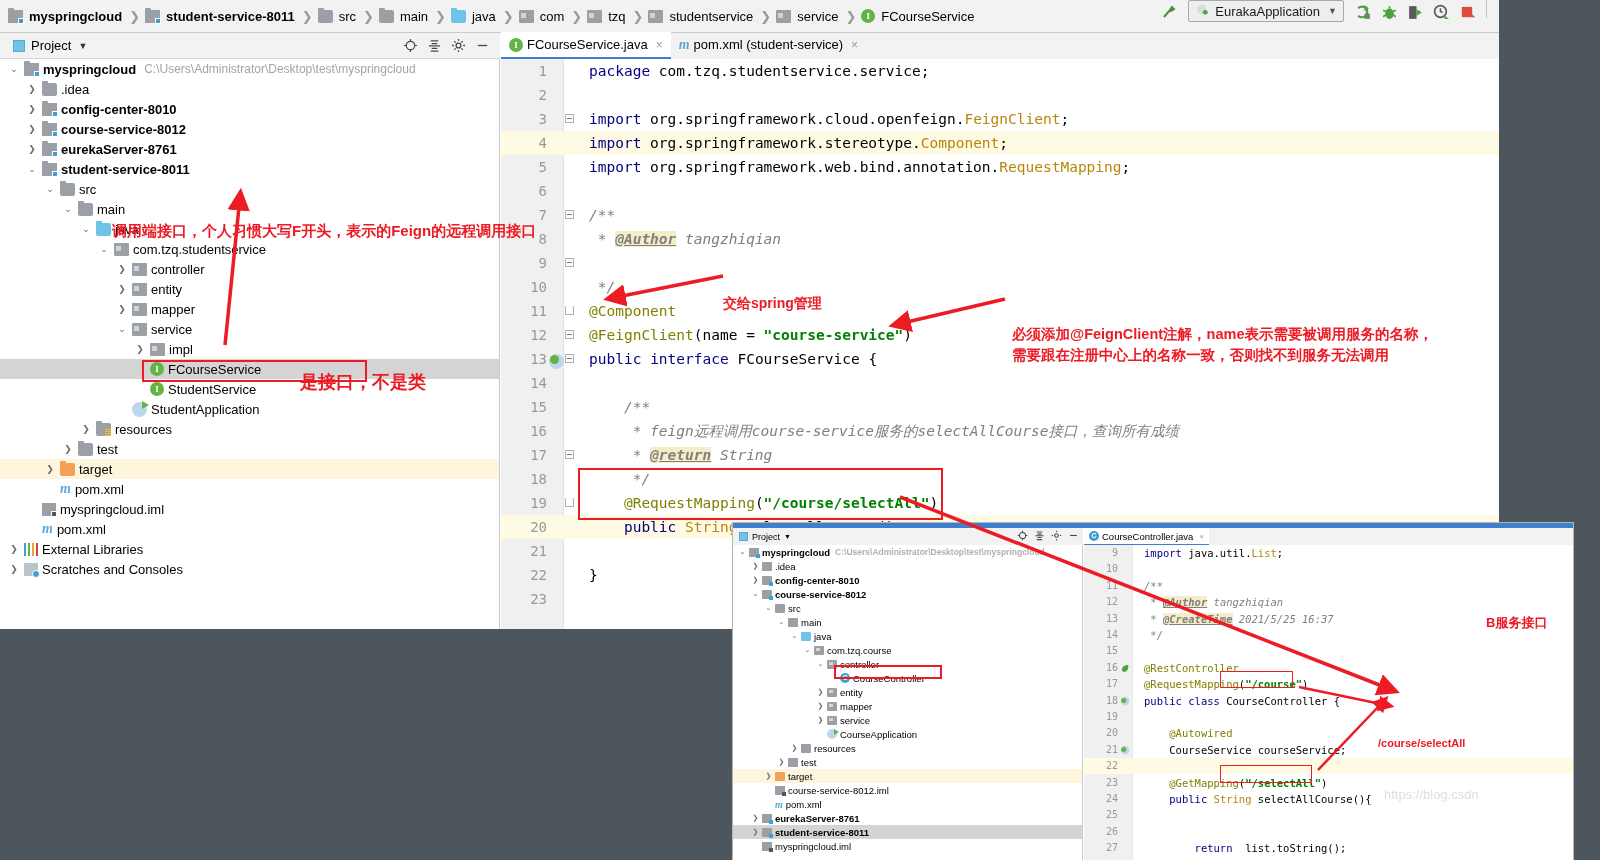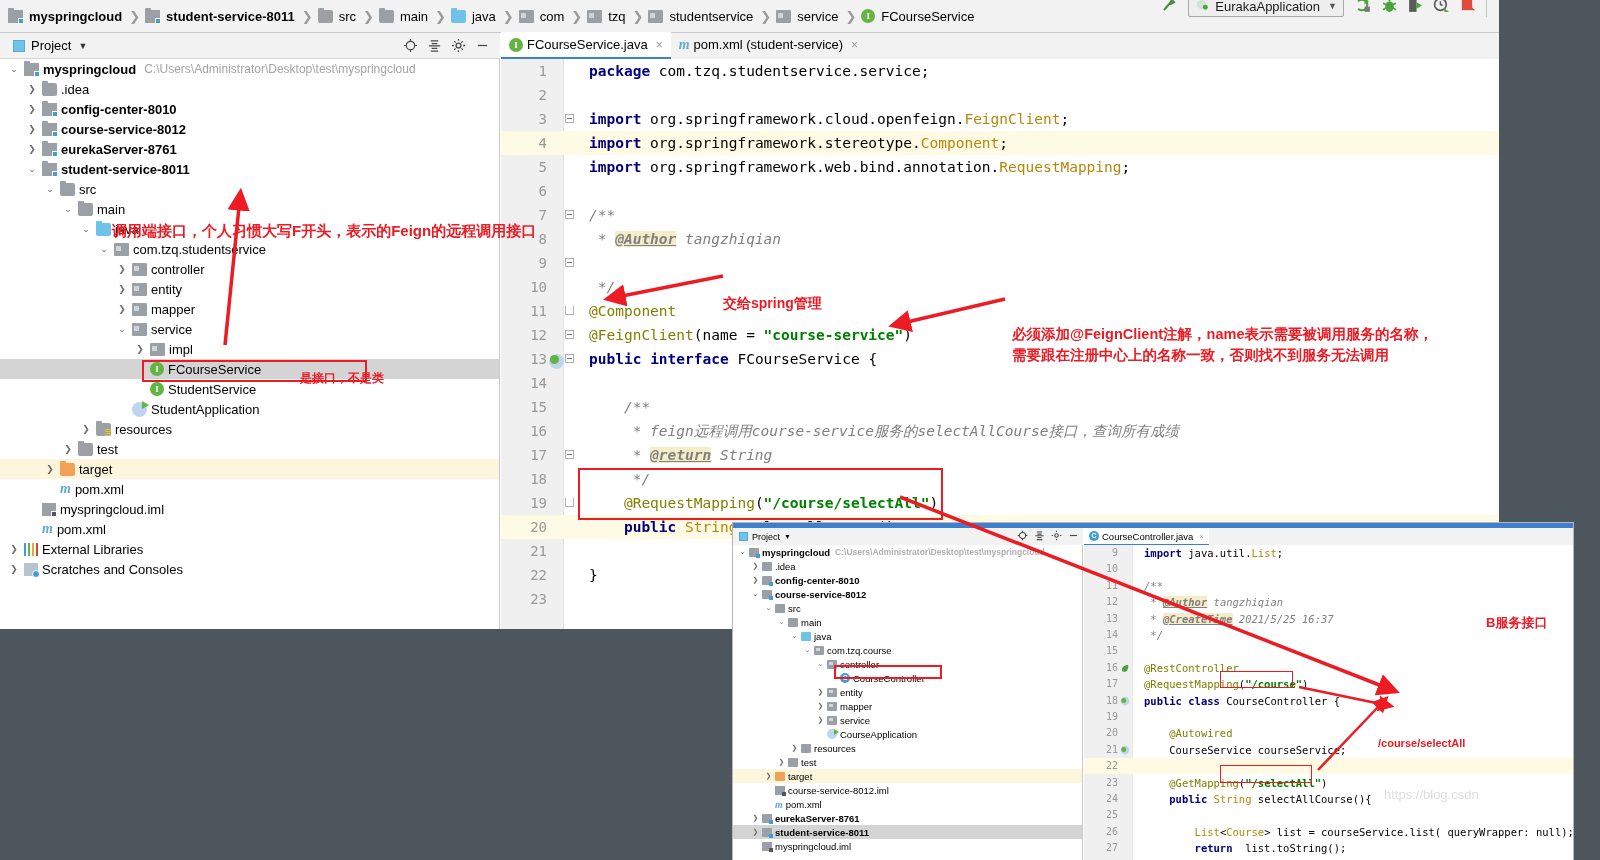--- a/index.html
+++ b/index.html
@@ -33,21 +33,21 @@
   .ficon.mod{background:#9aa0a6;}
   .ficon.mod:after{content:"";position:absolute;left:0;top:-2px;width:6px;height:3px;background:#9aa0a6;border-radius:1px 1px 0 0;}
   .ficon.mod:before{content:"";position:absolute;right:-1px;bottom:-1px;width:6px;height:6px;background:#3f9ed6;border:1px solid #fff;box-sizing:border-box;}
   .ficon.pkg{background:#9aa0a6;border-radius:1px;}
   .ficon.pkg:before{content:"";position:absolute;left:2px;top:3px;width:5px;height:5px;background:#cfd4d8;}
   .iface-ic{
     width:14px;height:14px;border-radius:50%;background:#62b543;
     color:#fff;font-size:9px;font-weight:bold;line-height:14px;text-align:center;
     display:inline-block;margin-right:4px;font-family:"Liberation Serif",serif;
   }
-  .navbar-right{position:absolute;right:0;top:0;height:17px;display:flex;align-items:flex-end;padding-right:6px;}
+  .navbar-right{position:absolute;right:0;top:0;height:17px;display:flex;align-items:flex-start;padding-right:6px;}
   .tb-ico{width:26px;height:24px;display:flex;align-items:center;justify-content:center;cursor:default;}
   .runcfg{
     height:22px;min-width:150px;border:1px solid #a8a8a8;background:#eeeeee;border-radius:2px;
     display:flex;align-items:center;padding:0 6px;margin:0 6px;box-sizing:border-box;
   }
   .runcfg .txt{font-size:13px;color:#1a1a1a;padding-left:5px;}
   .runcfg .chev{margin-left:auto;padding-left:8px;color:#555;font-size:9px;}
   .vsep{width:1px;height:18px;background:#c4c4c4;margin:0 6px;}
 
   
@@ -104,21 +104,21 @@
   .gutter{position:absolute;left:0;top:0;width:62px;height:570px;background:#f0f0f0;}
   .foldcol{position:absolute;left:62px;top:0;width:15px;height:570px;background:#ffffff;border-left:1px solid #e3e3e3;}
   .lrow{height:24px;position:relative;}
   .ln{position:absolute;left:0;width:46px;text-align:right;height:24px;line-height:24px;
       font-family:"DejaVu Sans Mono","Liberation Mono",monospace;font-size:14px;color:#999;}
   .lhl{position:absolute;left:0;right:0;height:24px;background:#fffae3;}
   .code{
     position:absolute;left:0;top:0;height:24px;line-height:24px;white-space:pre;
     font-family:"DejaVu Sans Mono","Liberation Mono",monospace;font-size:14.5px;color:#000;
   }
-  .kw{color:#000080;font-weight:bold;}
+  .kw{color:#000080;font-weight:normal;}
   .str{color:#008000;font-weight:bold;}
   .anno{color:#808000;}
   .cls{color:#b8860b;}
   .cmt{color:#808080;font-style:italic;}
   .cmtb{color:#808080;font-style:italic;font-weight:bold;text-decoration:underline;background:#f5ecc8;}
   .fold{position:absolute;left:64px;top:7px;width:9px;height:9px;border:1px solid #b0b0b0;background:#fff;box-sizing:border-box;}
   .fold:after{content:"";position:absolute;left:1px;top:3px;width:5px;height:1px;background:#777;}
   .foldend{position:absolute;left:64px;top:7px;width:9px;height:9px;border:1px solid #b0b0b0;border-top:none;box-sizing:border-box;}
   .bean-ic{width:15px;height:15px;border-radius:50%;background:#bcd6ef;position:relative;display:inline-block;}
   .bean-ic:after{content:"";position:absolute;left:1px;top:1px;width:9px;height:9px;border-radius:50%;background:#62b543;}
@@ -896,21 +896,20 @@
         <div class="i-lrow" style="position: absolute; left: 0px; right: 0px; top: 246px; padding-left: 24px;">
           <span class="i-ln">24</span>
           <span class="i-code">    <span class="kw">public</span> <span class="cls">String</span> selectAllCourse(){</span>
         </div>
         <div class="i-lrow" style="position: absolute; left: 0px; right: 0px; top: 262.4px;">
           <span class="i-ln">25</span>
           <span class="i-code"></span>
         </div>
         <div class="i-lrow" style="position: absolute; left: 0px; right: 0px; top: 278.8px;">
           <span class="i-ln">26</span>
-          <span class="i-code">        <span class="cls">List</span>&lt;<span class="cls">Course</span>&gt; list = courseService.list( queryWrapper: null);</span>
         </div>
         <div class="i-lrow" style="position: absolute; left: 0px; right: 0px; top: 295.2px;">
           <span class="i-ln">27</span>
           <span class="i-code">        <span class="kw">return</span>  list.toString();</span>
         </div>
         <div class="i-gi" style="top: 117.8px;"><svg width="10" height="10" viewBox="0 0 16 16">
             <path d="M13 3 C6 3 3 7 3 11 C3 13 5 14 7 14 C12 14 14 8 13 3 z" fill="#4aa33c"></path>
           </svg></div>
         <div class="i-gi" style="top: 150.6px;"><svg width="10" height="10" viewBox="0 0 16 16">
             <circle cx="8" cy="8" r="7" fill="#bcd6ef"></circle>
@@ -925,21 +924,21 @@
   </div>
 </div>
 
 <div class="redbox" style="left:142px;top:360px;width:225px;height:22px;"></div>
 <div class="redbox" style="left:578px;top:468px;width:365px;height:52px;"></div>
 <div class="redbox" style="left:834px;top:665px;width:108px;height:14px;"></div>
 <div class="redbox" style="left:1220px;top:671px;width:73px;height:17px;border-width:1.5px;"></div>
 <div class="redbox" style="left:1220px;top:765px;width:92px;height:18px;border-width:1.5px;"></div>
 
 <div class="ann" style="left:112px;top:186px;font-size:15px;">调用端接口，个人习惯大写F开头，表示的Feign的远程调用接口</div>
-<div class="ann" style="left:300px;top:334px;font-size:12px;">是接口，不是类</div>
+<div class="ann" style="left:300px;top:334px;font-size:18px;">是接口，不是类</div>
 <div class="ann" style="left:723px;top:259px;font-size:14px;">交给spring管理</div>
 <div class="ann" style="left:1012px;top:289px;font-size:14.5px;">必须添加@FeignClient注解，name表示需要被调用服务的名称，</div>
 <div class="ann" style="left:1012px;top:310px;font-size:14.5px;">需要跟在注册中心上的名称一致，否则找不到服务无法调用</div>
 <div class="ann" style="left:1486px;top:578px;font-size:13px;">B服务接口</div>
 <div class="ann" style="left:1378px;top:701px;font-size:11px;">/course/selectAll</div>
 
 <svg class="ann-svg">
   <defs>
     <marker id="ah" markerWidth="7" markerHeight="7" refX="1" refY="3.2" orient="auto">
       <path d="M0,0 L6.5,3.2 L0,6.4 z" fill="#ec1b24"></path>

